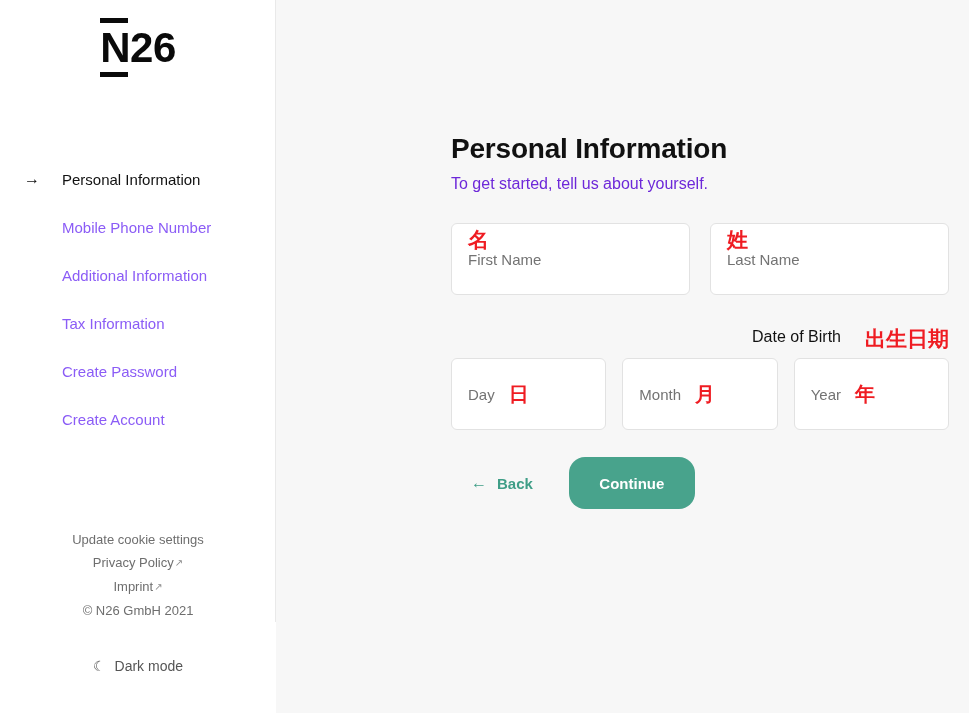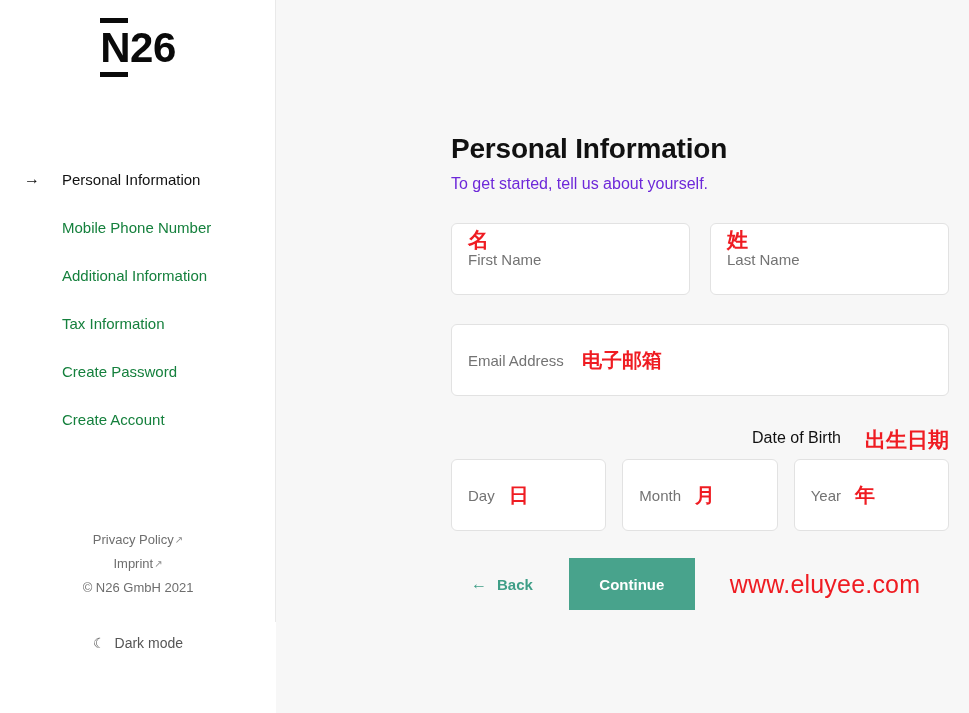--- a/index.html
+++ b/index.html
@@ -76,21 +76,21 @@
     width: 276px;
   }
   .nav-item {
     position: relative;
     height: 48px;
     display: flex;
     align-items: center;
     padding-left: 62px;
     box-sizing: border-box;
     font-size: 15px;
-    color: #15803d;
+    color: #8b5cf6;
     cursor: pointer;
   }
   .nav-item.active {
     color: #111111;
   }
   .nav-arrow {
     position: absolute;
     left: 24px;
     top: 50%;
     transform: translateY(-50%);
@@ -269,21 +269,21 @@
     line-height: 1;
     font-weight: 400;
   }
   .continue-btn {
     margin-left: 32px;
     background: #48a38c;
     color: #ffffff;
     font-size: 15px;
     font-weight: 700;
     border: none;
-    border-radius: 0;
+    border-radius: 16px;
     width: 126px;
     height: 52px;
     cursor: pointer;
     font-family: "Liberation Sans", sans-serif;
   }
   .watermark {
     margin-left: 35px;
     color: #ef1c22;
     font-size: 25px;
     letter-spacing: 0.2px;
@@ -325,20 +325,21 @@
       </div>
 
       <div class="nav-item">
         <span>Create Account</span>
       </div>
 
     </nav>
 
     <div class="footer">
 
+      <span class="footer-link">Update cookie settings</span>
 
       <span class="footer-link">
         <span>Privacy Policy</span><span class="ext-arrow">↗</span>
       </span>
 
       <span class="footer-link">
         <span>Imprint</span><span class="ext-arrow">↗</span>
       </span>
 
       <span class="footer-link static">© N26 GmbH 2021</span>
@@ -365,26 +366,20 @@
           <span class="field-placeholder">First Name</span>
         </div>
 
         <div class="field half">
           <span class="anno anno-above">姓</span>
           <span class="field-placeholder">Last Name</span>
         </div>
 
       </div>
 
-      <div class="row">
-        <div class="field full">
-          <span class="field-placeholder">Email Address</span>
-          <span class="anno anno-inline">电子邮箱</span>
-        </div>
-      </div>
 
       <div class="dob-label-row">
         <span class="dob-label">Date of Birth</span>
         <span class="anno anno-dob">出生日期</span>
       </div>
 
       <div class="row-dates">
 
         <div class="field third">
           <span class="field-placeholder">Day</span>
@@ -405,20 +400,19 @@
 
       <div class="actions">
 
         <div class="back-btn">
           <span class="back-arrow">←</span>
           <span>Back</span>
         </div>
 
         <button class="continue-btn">Continue</button>
 
-        <span class="watermark">www.eluyee.com</span>
 
       </div>
 
     </div>
   </main>
 
 </div>
 
 </body></html>

